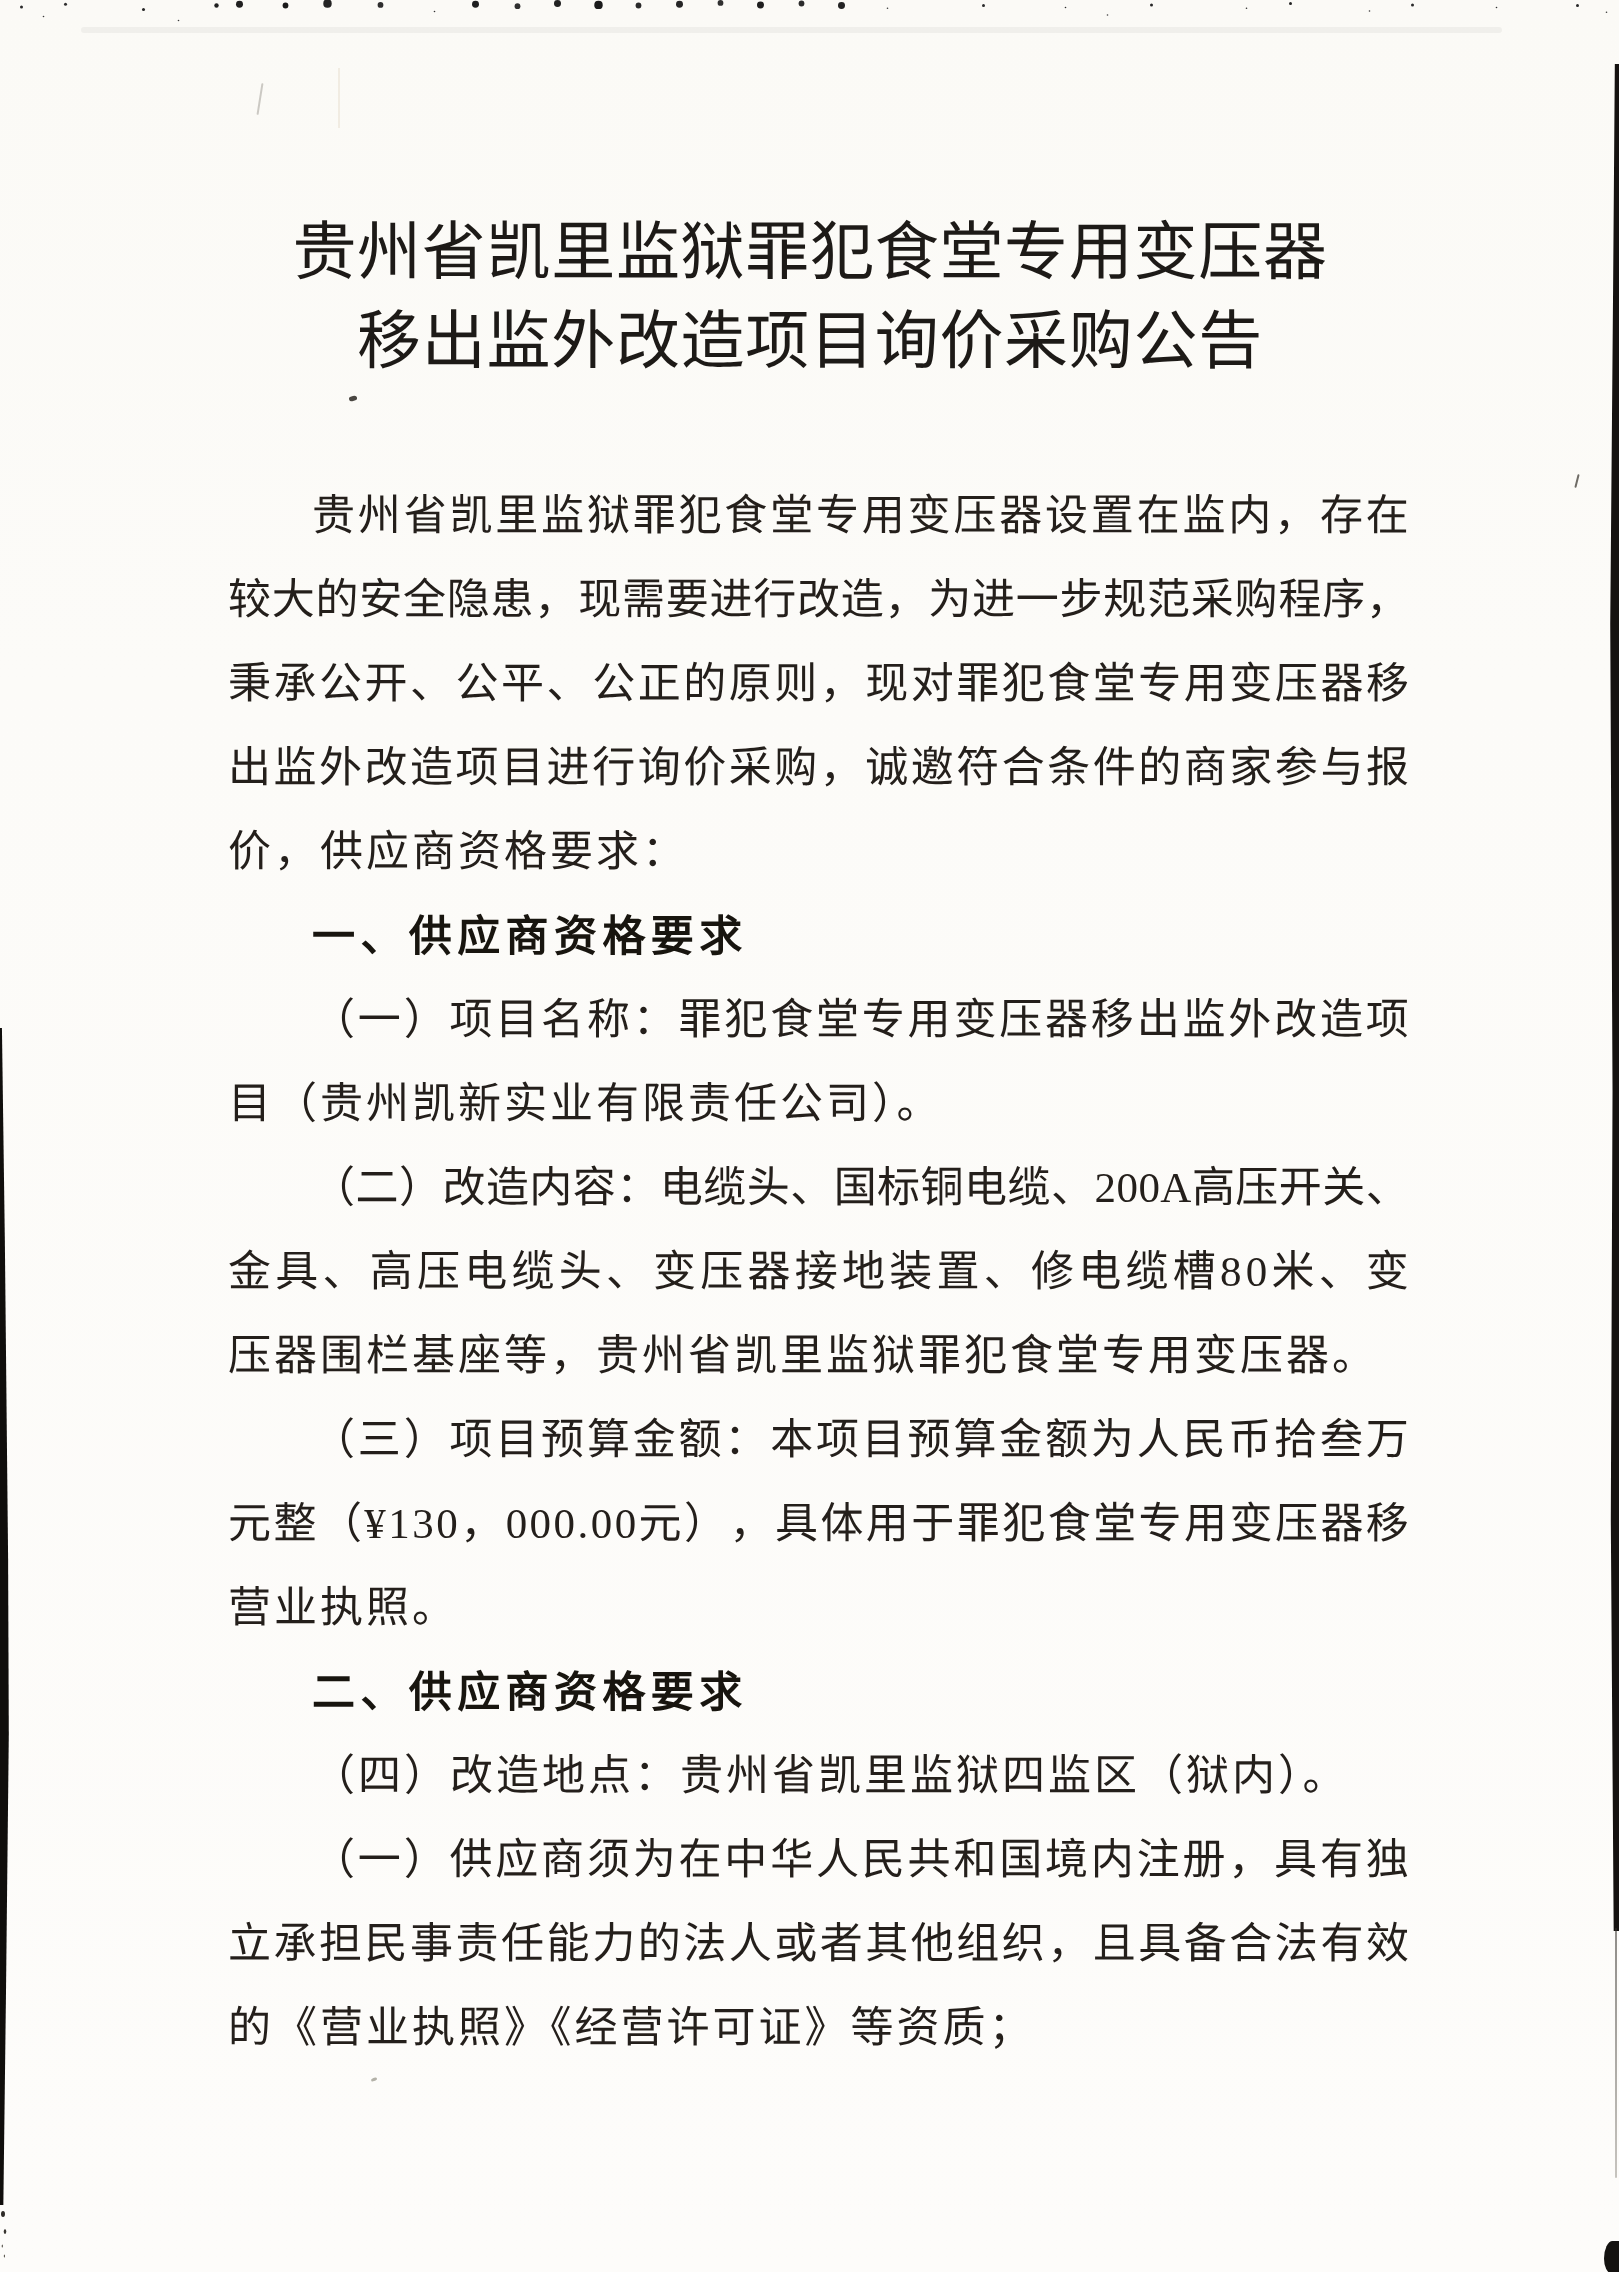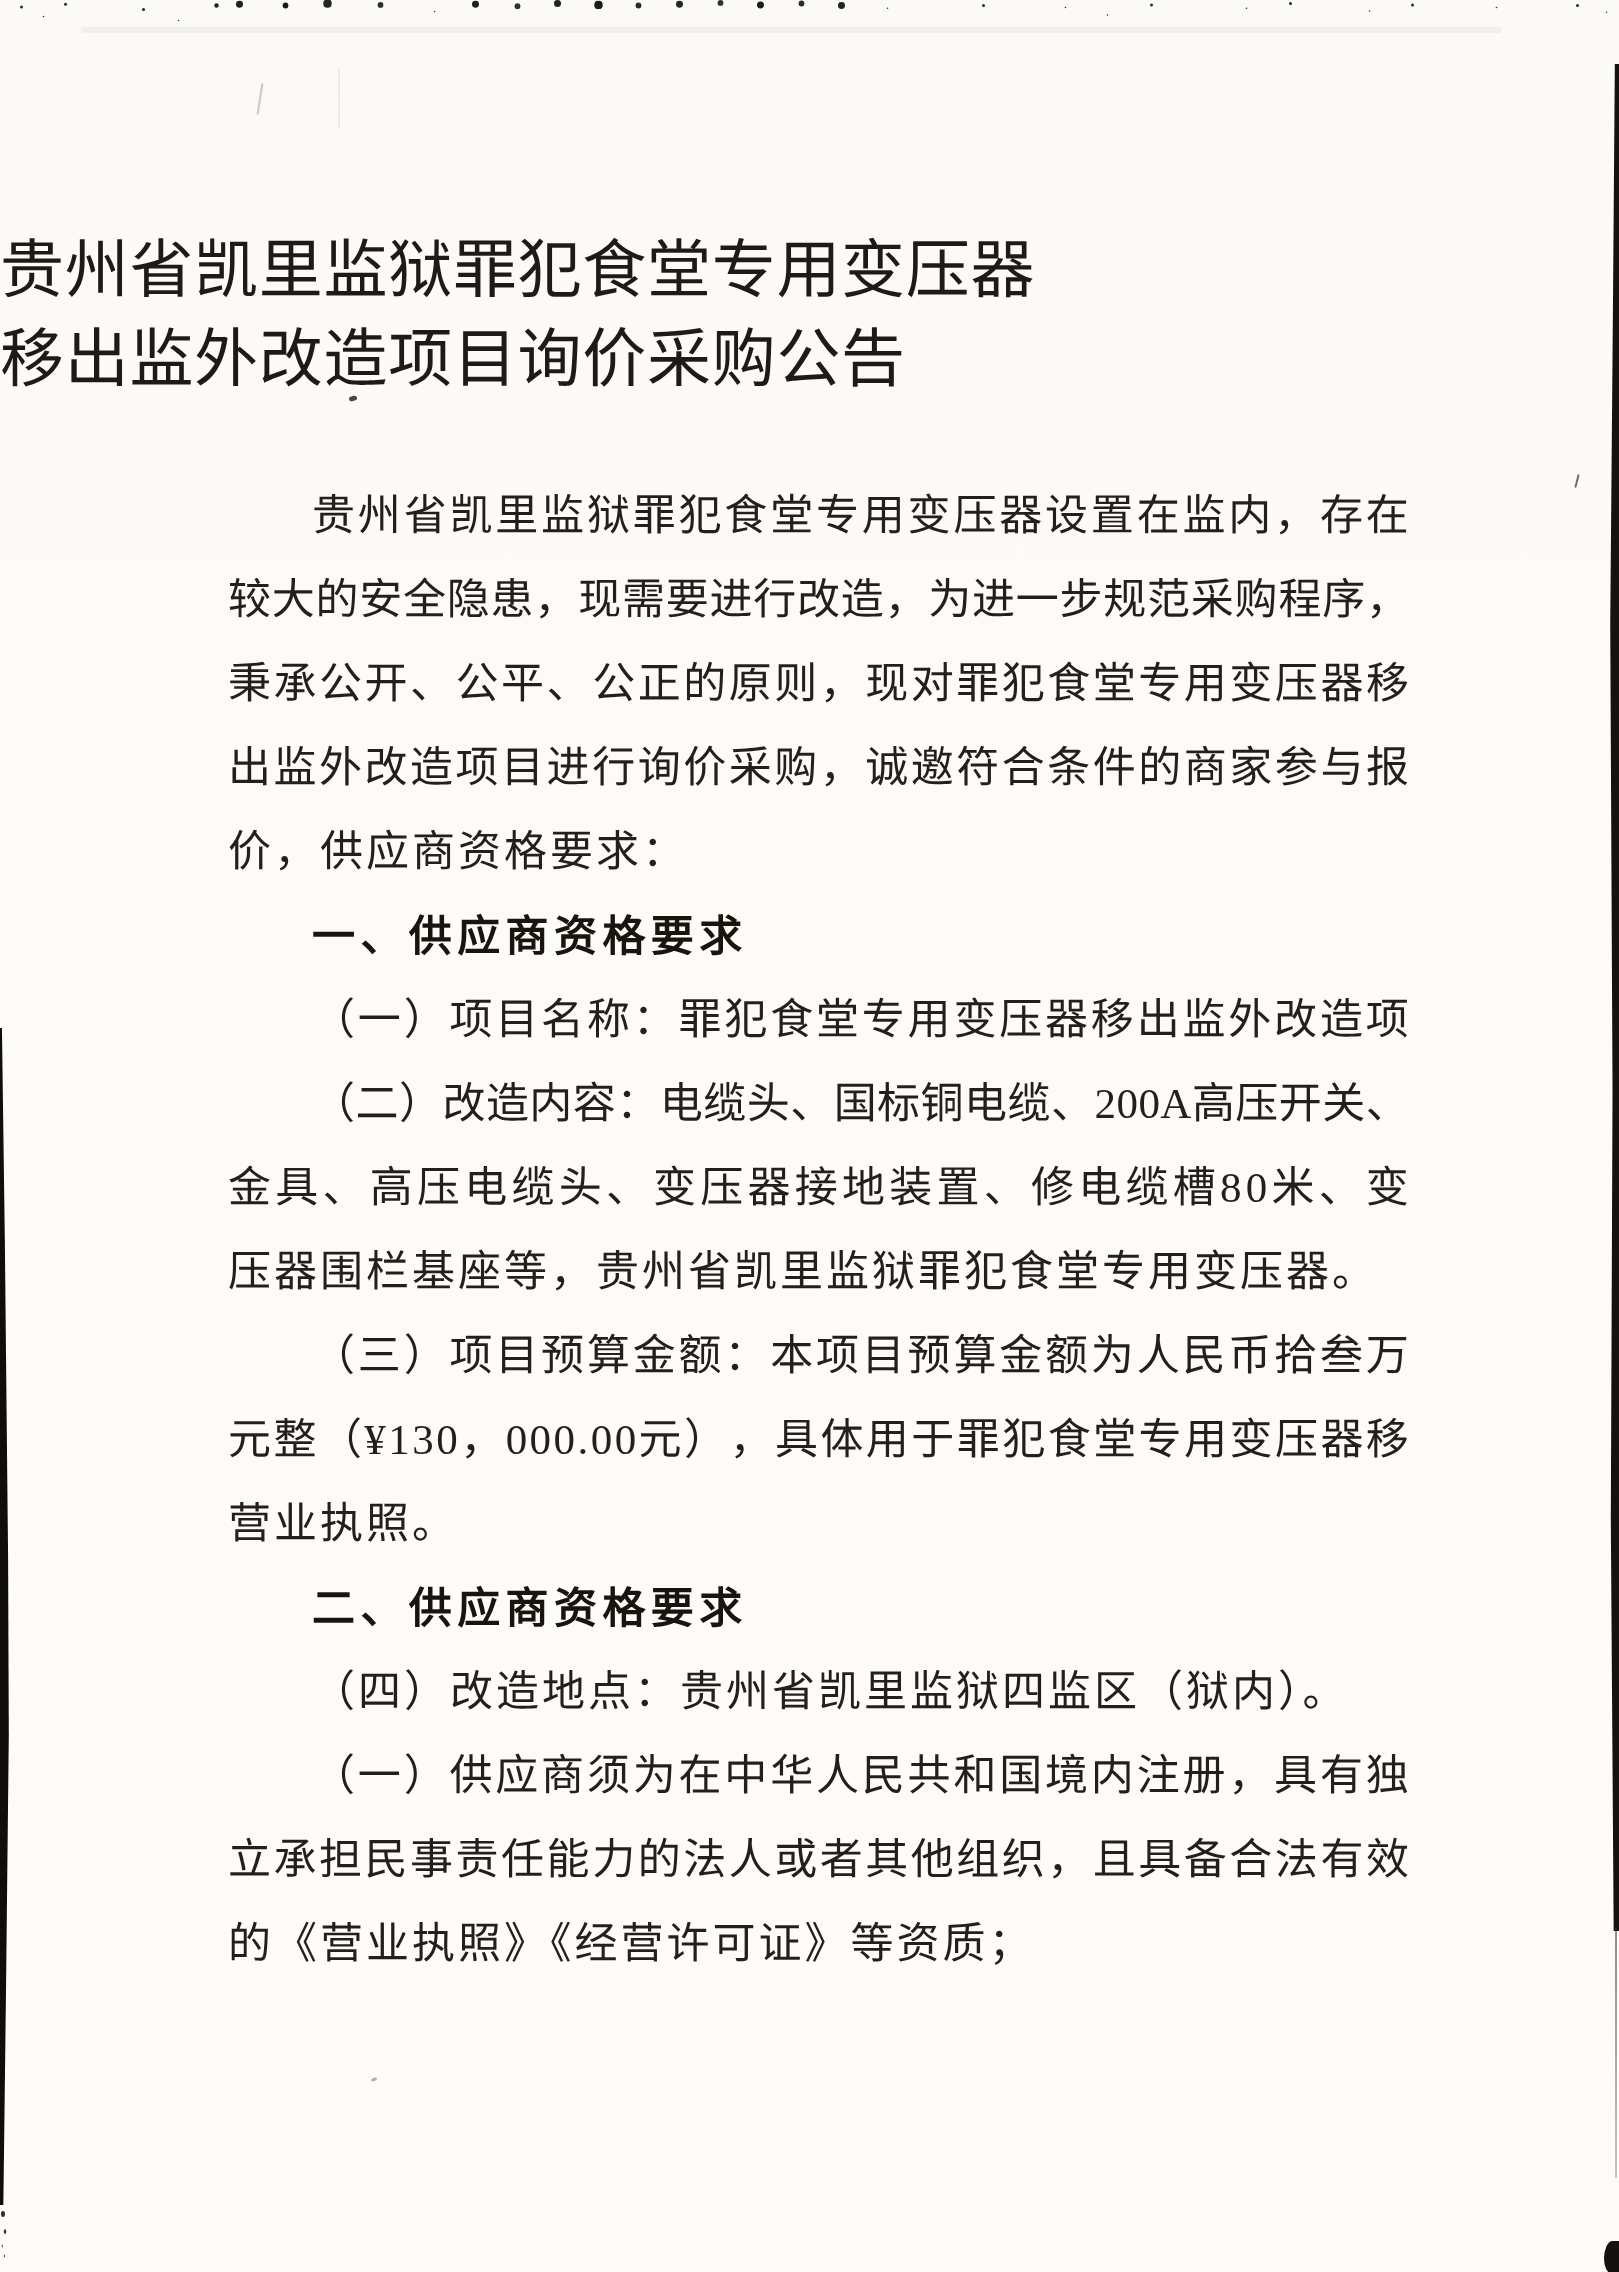--- a/index.html
+++ b/index.html
@@ -4,22 +4,22 @@
 <style>
   html,body{margin:0;padding:0;background:#e8e8e8;}
   .page{
     position:relative;width:1620px;height:2273px;overflow:hidden;
     background:linear-gradient(180deg,#fbfaf6 0%,#fcfbf8 30%,#fdfcfa 100%);
     font-family:"Liberation Serif", serif;
     color:#211d19;
   }
   
   .title{
-    position:absolute;left:0;top:226px;width:100%;margin:0;
-    text-align:left;font-size:64px;line-height:89px;
+    position:absolute;left:0;top:208px;width:100%;margin:0;
+    text-align:center;font-size:64px;line-height:89px;
     font-weight:400;letter-spacing:0.7px;color:#1d1a17;
   }
   
   .bodytext{
     position:absolute;left:228px;top:474px;width:1181px;
     font-size:43px;line-height:84px;letter-spacing:3px;color:#241f1b;
   }
   .line{height:84px;white-space:nowrap;}
   .line.indent{padding-left:84px;}
   .line.bold{
@@ -256,20 +256,21 @@
         <span>压</span>
         <span>器</span>
         <span>移</span>
         <span>出</span>
         <span>监</span>
         <span>外</span>
         <span>改</span>
         <span>造</span>
         <span>项</span>
       </div>
+      <div class="line">目（贵州凯新实业有限责任公司）。</div>
       <div class="line indent fill">
         <span>（</span>
         <span>二</span>
         <span>）</span>
         <span>改</span>
         <span>造</span>
         <span>内</span>
         <span>容</span>
         <span>：</span>
         <span>电</span>

